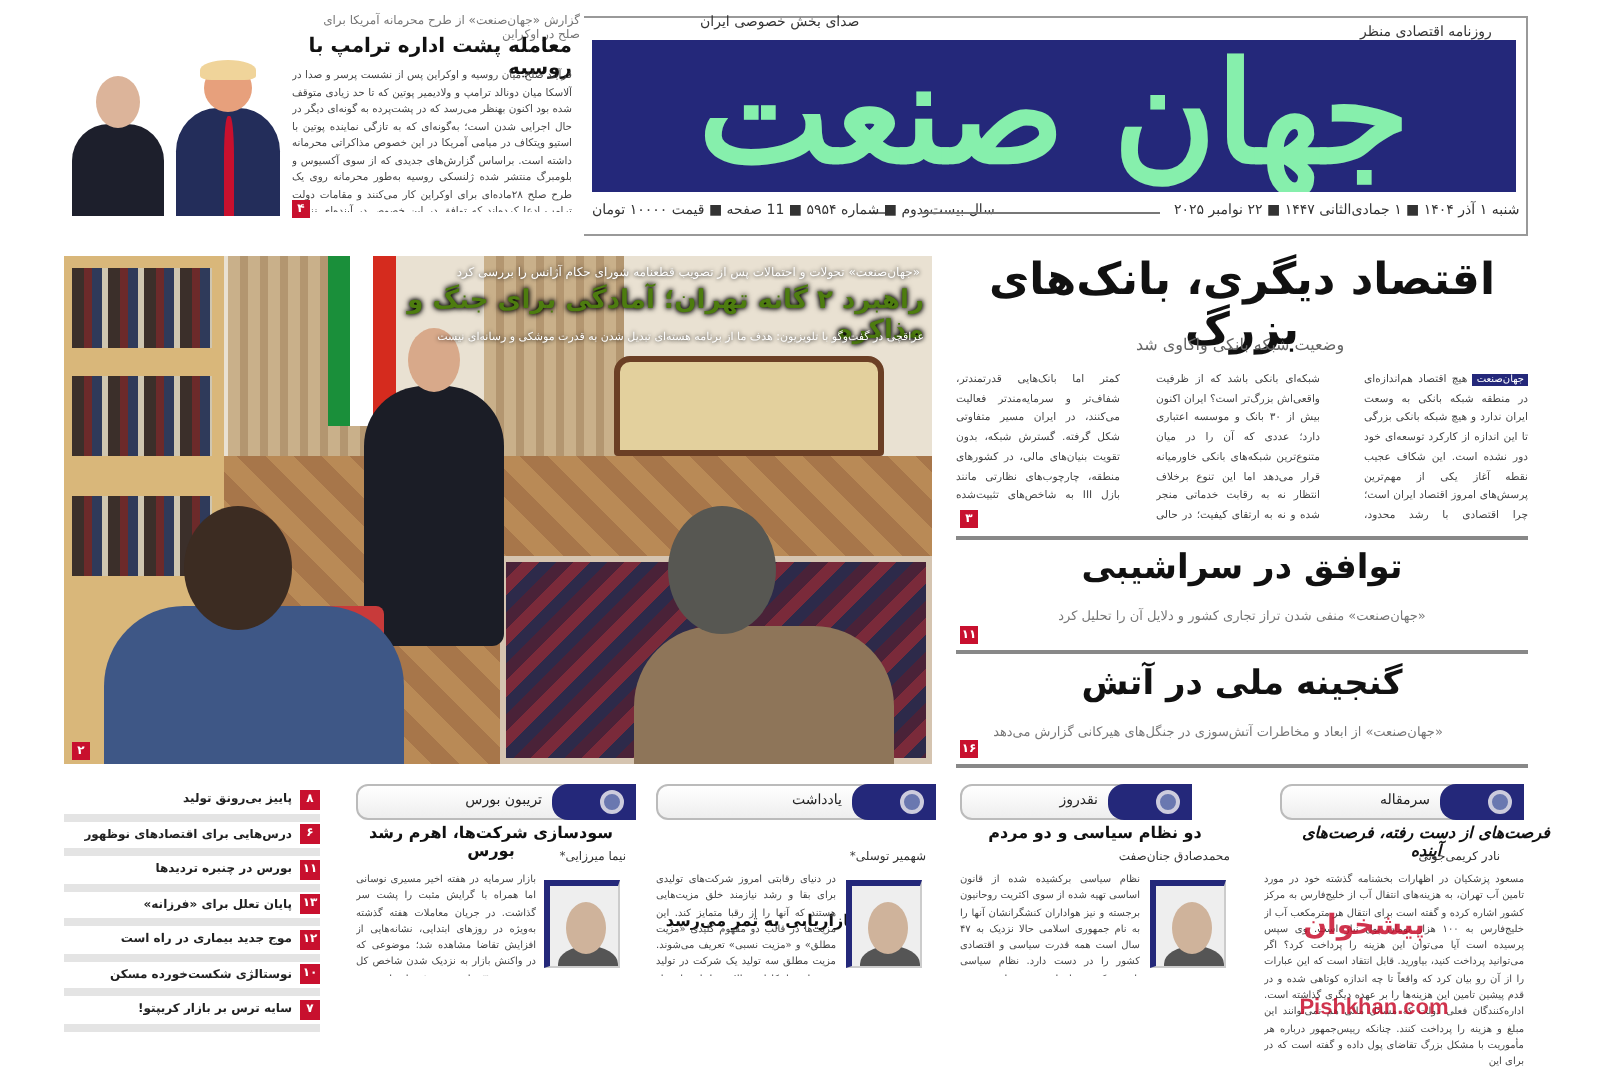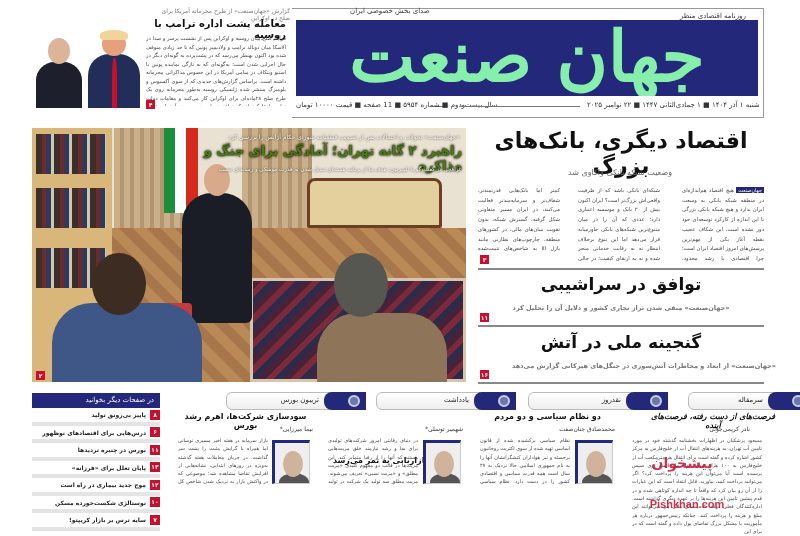--- a/index.html
+++ b/index.html
@@ -58,24 +58,24 @@
   .lead-title { left: 478px; top: 128px; width: 286px; font-size: 22px; font-weight: bold; color: #111; text-align: center; }
   .lead-sub { left: 520px; top: 168px; width: 200px; font-size: 8px; color: #666; text-align: center; }
   .lead-col { top: 186px; width: 82px; font-size: 5.3px; line-height: 9.7px; color: #444; text-align: justify; }
   .lead-col1 { left: 682px; }
   .lead-col2 { left: 578px; }
   .lead-col3 { left: 478px; }
   .src-tag { background: #24287a; color: #fff; padding: 0 2px; font-size: 5px; }
   .rule { height: 1.5px; background: #888; }
 
   .h2 { font-size: 17px; font-weight: bold; color: #111; text-align: center; }
-  .sub2 { font-size: 6.5px; color: #777; text-align: center; font-weight: bold; }
-
-  
-  .col-head { height: 18px; border: 1px solid #bbb; border-radius: 6px 0 0 6px; background: linear-gradient(#fff,#eee); margin-left: 48px; }
+  .sub2 { font-size: 6.5px; color: #777; text-align: center; }
+
+  
+  .col-head { height: 18px; border: 1px solid #bbb; border-radius: 6px 0 0 6px; background: linear-gradient(#fff,#eee); }
   .col-head-tab { position: absolute; right: -1px; top: -1px; width: 42px; height: 18px; background: #24287a; border-radius: 8px 0 0 8px; }
   .col-head-icon { position: absolute; right: 6px; top: 3px; width: 12px; height: 12px; border-radius: 50%; border: 2px solid #ccd; background: #6a78b0; }
   .col-head-label { position: absolute; right: 46px; top: 3px; font-size: 7px; color: #222; }
   .col-title { font-size: 8px; font-weight: bold; color: #111; text-align: center; }
   .col-author { font-size: 6px; color: #333; text-align: right; }
   .col-body { font-size: 5px; line-height: 8.3px; color: #444; text-align: justify; }
   .headshot { width: 38px; height: 44px; background: #eee; border: 1px solid #ccc; border-top: 3px solid #24287a; border-left: 3px solid #24287a; overflow: hidden; }
   .headshot .hf { position: absolute; left: 8px; top: 8px; width: 20px; height: 26px; border-radius: 50%; background: #cfb39b; }
   .headshot .hb { position: absolute; left: 4px; top: 30px; width: 30px; height: 18px; border-radius: 50% 50% 0 0; background: #555; }
 
@@ -151,26 +151,25 @@
 <div class="abs lead-col lead-col3" style="height:68px;overflow:hidden;">کمتر اما بانک‌هایی قدرتمندتر، شفاف‌تر و سرمایه‌مندتر فعالیت می‌کنند، در ایران مسیر متفاوتی شکل گرفته. گسترش شبکه، بدون تقویت بنیان‌های مالی، در کشورهای منطقه، چارچوب‌های نظارتی مانند بازل III به شاخص‌های تثبیت‌شده تبدیل شده‌اند اما در ایران این استانداردها بیشتر در حد عبارات روی کاغذ باقی مانده‌اند.</div>
 <div class="abs badge" style="left:480px;top:255px;">۳</div>
 <div class="abs rule" style="left:478px;top:268px;width:286px;"></div>
 
 <div class="abs h2" style="left:478px;top:274px;width:286px;">توافق در سراشیبی</div>
 <div class="abs sub2" style="left:478px;top:304px;width:286px;">«جهان‌صنعت» منفی شدن تراز تجاری کشور و دلایل آن را تحلیل کرد</div>
 <div class="abs badge" style="left:480px;top:313px;">۱۱</div>
 <div class="abs rule" style="left:478px;top:325px;width:286px;"></div>
 
 <div class="abs h2" style="left:478px;top:332px;width:286px;">گنجینه ملی در آتش</div>
-<div class="abs sub2" style="left:501px;top:362px;width:286px;">«جهان‌صنعت» از ابعاد و مخاطرات آتش‌سوزی در جنگل‌های هیرکانی گزارش می‌دهد</div>
+<div class="abs sub2" style="left:466px;top:362px;width:286px;">«جهان‌صنعت» از ابعاد و مخاطرات آتش‌سوزی در جنگل‌های هیرکانی گزارش می‌دهد</div>
 <div class="abs badge" style="left:480px;top:370px;">۱۶</div>
 <div class="abs rule" style="left:478px;top:382px;width:286px;"></div>
 
 <div class="abs other-box">
-  <div class="other-head">در صفحات دیگر بخوانید</div>
   <div class="other-item">
       <span class="other-num">۸</span>
       <span>پاییز بی‌رونق تولید</span>
     </div>
   <div class="other-item">
       <span class="other-num">۶</span>
       <span>درس‌هایی برای اقتصادهای نوظهور</span>
     </div>
   <div class="other-item">
       <span class="other-num">۱۱</span>
@@ -197,21 +196,21 @@
 <div class="abs col-head" style="left:640px;top:392px;width:122px;">
   <div class="col-head-tab">
       <div class="col-head-icon"></div>
     </div>
   <div class="col-head-label">سرمقاله</div>
 </div>
 <div class="abs col-title" style="left:648px;top:412px;width:130px;font-style:italic;">فرصت‌های از دست رفته، فرصت‌های آینده</div>
 <div class="abs col-author" style="left:640px;top:425px;width:110px;">نادر کریمی‌جونی</div>
 <div class="abs col-body" style="left:632px;top:436px;width:130px;height:98px;overflow:hidden;">مسعود پزشکیان در اظهارات بخشنامه گذشته خود در مورد تامین آب تهران، به هزینه‌های انتقال آب از خلیج‌فارس به مرکز کشور اشاره کرده و گفته است برای انتقال هر مترمکعب آب از خلیج‌فارس به ۱۰۰ هزار تومان پول نیاز است. وی سپس پرسیده است آیا می‌توان این هزینه را پرداخت کرد؟ اگر می‌توانید پرداخت کنید، بیاورید. قابل انتقاد است که این عبارات را از آن رو بیان کرد که واقعاً تا چه اندازه کوتاهی شده و در قدم پیشین تامین این هزینه‌ها را بر عهده دیگری گذاشته است. اداره‌کنندگان فعلی دولت که مسائل مالی هم نمی‌توانند این مبلغ و هزینه را پرداخت کنند. چنانکه رییس‌جمهور درباره هر مأموریت با مشکل بزرگ تقاضای پول داده و گفته است که در برای این</div>
 
-<div class="abs col-head" style="left:480px;top:392px;width:140px;">
+<div class="abs col-head" style="left:480px;top:392px;width:116px;">
   <div class="col-head-tab">
       <div class="col-head-icon"></div>
     </div>
   <div class="col-head-label">نقدروز</div>
 </div>
 <div class="abs col-title" style="left:480px;top:412px;width:135px;">دو نظام سیاسی و دو مردم</div>
 <div class="abs col-author" style="left:480px;top:425px;width:135px;">محمدصادق جنان‌صفت</div>
 <div class="abs headshot" style="left:575px;top:440px;">
     <div class="hb"></div>
     <div class="hf"></div>

